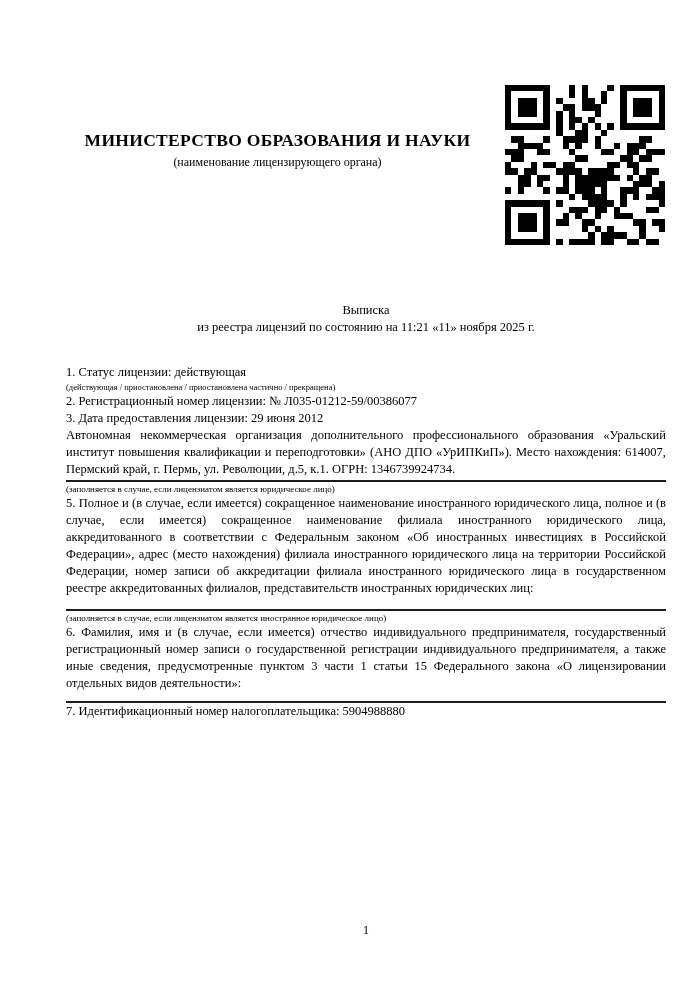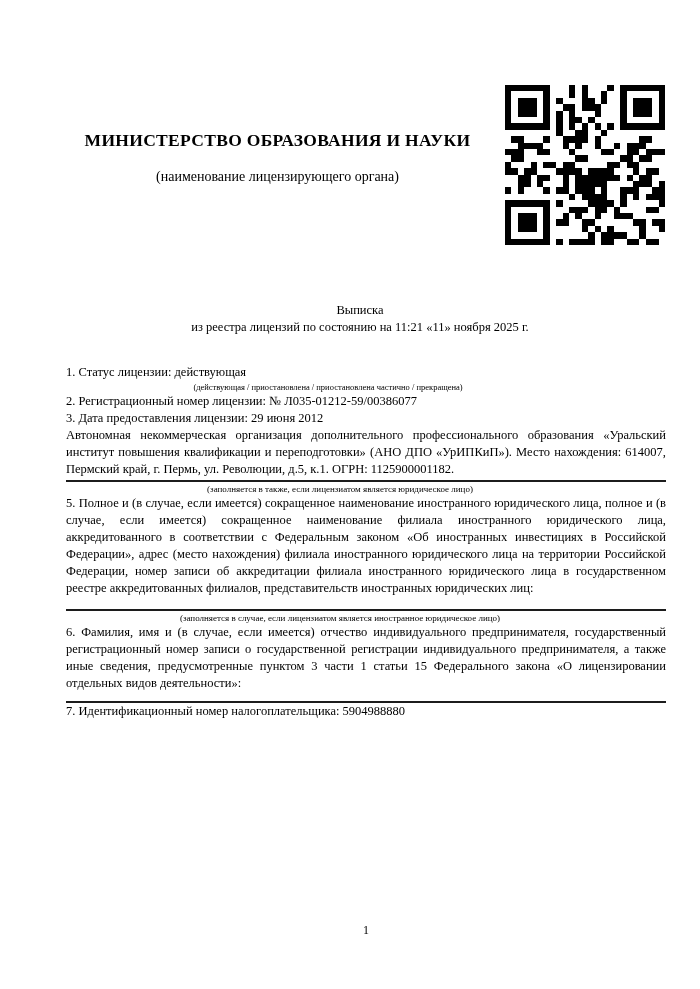--- a/index.html
+++ b/index.html
@@ -13,40 +13,40 @@
   }
   
   .header-text{
     position:absolute;left:66px;top:128px;width:423px;
     text-align:center;
   }
   .ministry-line{
     font-weight:bold;font-size:17.5px;line-height:24px;letter-spacing:.3px;
   }
   .ministry-caption{
-    font-size:14px;line-height:12px;margin-top:19px;
+    font-size:12px;line-height:12px;margin-top:4px;
   }
   .qr-wrap{
     position:absolute;left:505px;top:85px;width:160px;height:160px;
   }
   
   .doc-title{
-    position:absolute;left:60px;top:302px;width:600px;
+    position:absolute;left:66px;top:302px;width:600px;
     text-align:center;font-size:12.5px;line-height:17px;
   }
   
   .content{
     position:absolute;left:66px;top:364px;width:600px;
     font-size:12.5px;line-height:17px;
   }
   .content p{margin:0;}
   .just{text-align:justify;}
   .item1{margin-top:7px;}
   .cap{
-    font-size:9px;line-height:11px;text-align:center;
+    font-size:9px;line-height:11px;
   }
   .cap-item1{width:524px;margin-top:1px;font-size:8.5px;}
   .item2{margin-top:23px;}
   .item3{margin-top:15px;}
   .item4{margin-top:15px;}
   .rule{
     border-top:2px solid #1c1c1c;height:0;width:600px;
   }
   .rule-item4{margin-top:2px;}
   .cap-field{width:548px;margin-top:2px;}
@@ -380,23 +380,23 @@
 
   <div class="content">
 
     <p class="item1">1. Статус лицензии: действующая</p>
     <div class="cap cap-item1">(действующая / приостановлена / приостановлена частично / прекращена)</div>
 
     <p class="item2">2. Регистрационный номер лицензии: № Л035-01212-59/00386077</p>
 
     <p class="item3">3. Дата предоставления лицензии: 29 июня 2012</p>
 
-    <p class="just">Автономная некоммерческая организация дополнительного профессионального образования «Уральский институт повышения квалификации и переподготовки» (АНО ДПО «УрИПКиП»). Место нахождения: 614007, Пермский край, г. Пермь, ул. Революции, д.5, к.1. ОГРН: 1125900001182.</p>
+    <p class="just">Автономная некоммерческая организация дополнительного профессионального образования «Уральский институт повышения квалификации и переподготовки» (АНО ДПО «УрИПКиП»). Место нахождения: 614007, Пермский край, г. Пермь, ул. Революции, д.5, к.1. ОГРН: 1346739924734.</p>
     <div class="rule rule-item4"></div>
-    <div class="cap cap-field">(заполняется в также, если лицензиатом является юридическое лицо)</div>
+    <div class="cap cap-field">(заполняется в случае, если лицензиатом является юридическое лицо)</div>
 
     <p class="item5 just">5. Полное и (в случае, если имеется) сокращенное наименование иностранного юридического лица, полное и (в случае, если имеется) сокращенное наименование филиала иностранного юридического лица, аккредитованного в соответствии с Федеральным законом «Об иностранных инвестициях в Российской Федерации», адрес (место нахождения) филиала иностранного юридического лица на территории Российской Федерации, номер записи об аккредитации филиала иностранного юридического лица в государственном реестре аккредитованных филиалов, представительств иностранных юридических лиц:</p>
     <div class="rule rule-item5"></div>
     <div class="cap cap-field">(заполняется в случае, если лицензиатом является иностранное юридическое лицо)</div>
 
     <p class="item6 just">6. Фамилия, имя и (в случае, если имеется) отчество индивидуального предпринимателя, государственный регистрационный номер записи о государственной регистрации индивидуального предпринимателя, а также иные сведения, предусмотренные пунктом 3 части 1 статьи 15 Федерального закона «О лицензировании отдельных видов деятельности»:</p>
     <div class="rule rule-item6"></div>
 
     <p class="item7">7. Идентификационный номер налогоплательщика: 5904988880</p>
 

